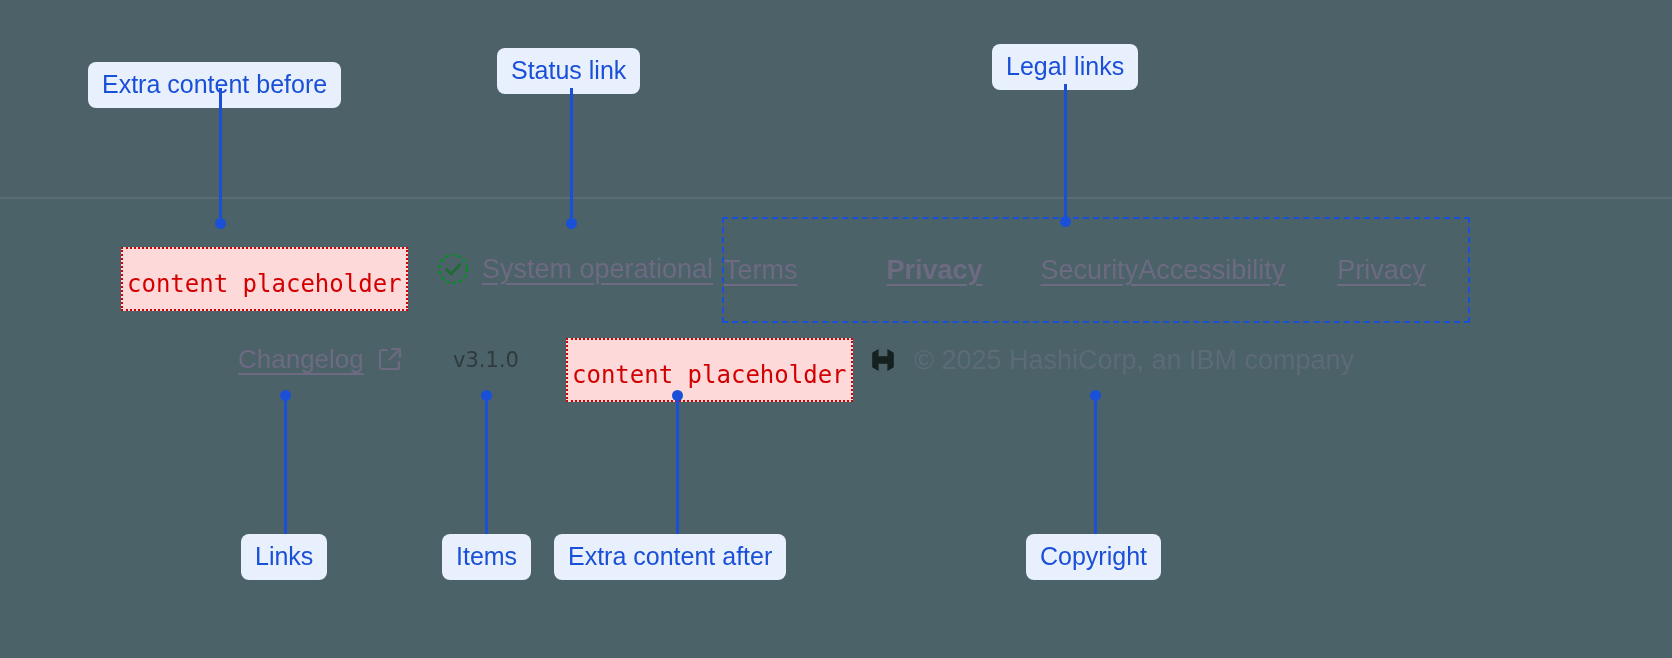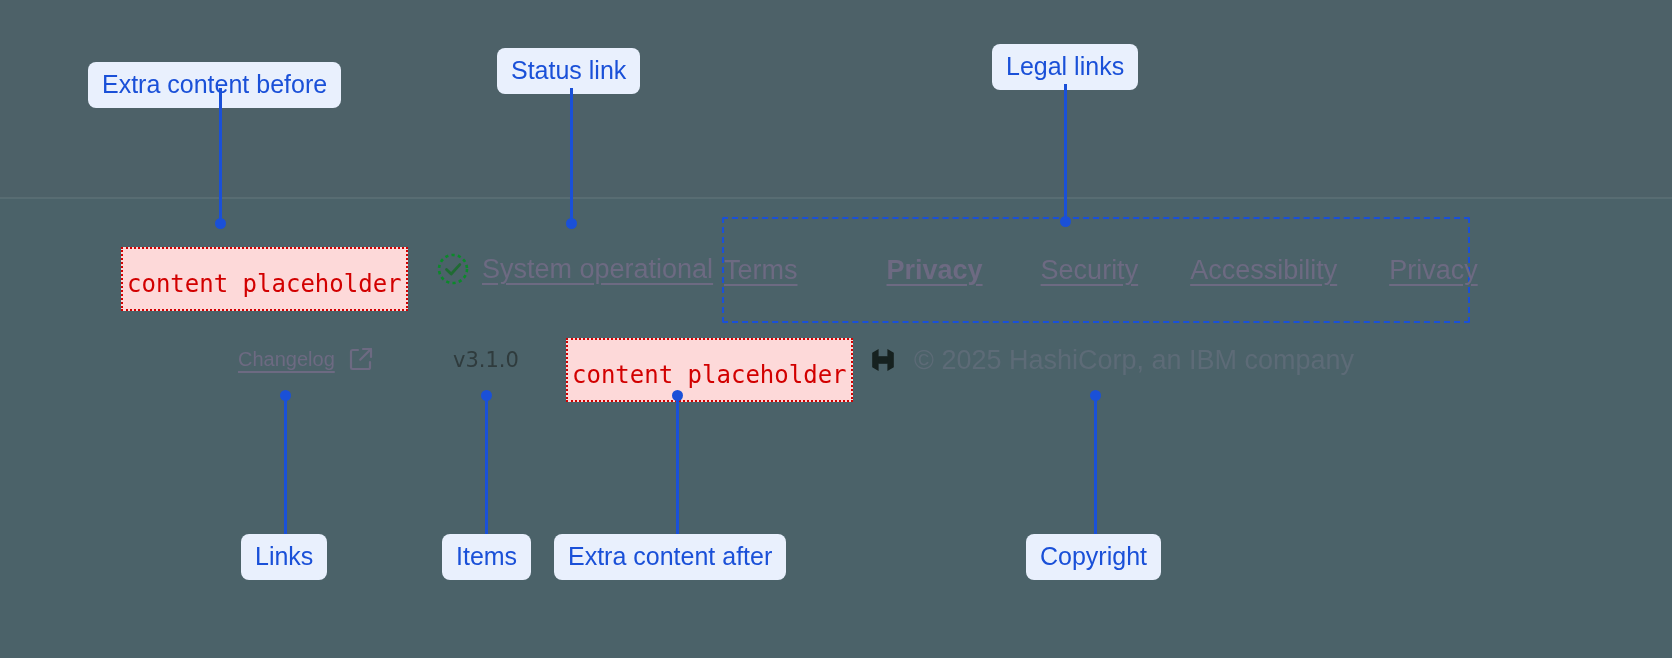--- a/index.html
+++ b/index.html
@@ -43,21 +43,21 @@
     position:absolute;border:2px dashed #1a50d8;border-radius:2px;
     display:flex;align-items:center;
   }
   .legal-link{
     color:#6d6a82;font-size:27px;line-height:32px;
     text-decoration:underline;text-underline-offset:5px;white-space:nowrap;
   }
 
   .changelog{position:absolute;display:flex;align-items:center;gap:12px;}
   .changelog-text{
-    color:#6d6a82;font-size:20px;line-height:32px;
+    color:#6d6a82;font-size:26px;line-height:32px;
     text-decoration:underline;text-underline-offset:5px;white-space:nowrap;
   }
   .ext-ico{width:28px;height:28px;display:block;}
 
   .version{
     position:absolute;color:#2f3b3d;font-size:21px;line-height:30px;
     font-family:"DejaVu Sans","Liberation Sans",sans-serif;white-space:nowrap;
   }
 
   .copy-wrap{position:absolute;display:flex;align-items:center;gap:14px;}
@@ -91,21 +91,21 @@
       <circle cx="17" cy="17" r="14" fill="none" stroke="#0b8a2a" stroke-width="2.6" stroke-dasharray="3.2 3.2"></circle>
       <path d="M10.5 17.4 L15.2 22 L23.8 12.6" fill="none" stroke="#1f6b33" stroke-width="2.8" stroke-linecap="round" stroke-linejoin="round"></path>
     </svg>
     <span class="status-text">System operational</span>
   </div>
 
   <div class="legal-box" style="left:722px;top:217px;width:744px;height:102px;">
     <a class="legal-link" style="">Terms</a>
     <a class="legal-link" style="margin-left:89px;font-weight:bold;">Privacy</a>
     <a class="legal-link" style="margin-left:58px;">Security</a>
-    <a class="legal-link" style="margin-left:52px;">Accessibility</a>
+    <a class="legal-link" style="">Accessibility</a>
     <a class="legal-link" style="margin-left:52px;">Privacy</a>
   </div>
 
   <div class="changelog" style="left:238px;top:343px;">
     <span class="changelog-text">Changelog</span>
     <svg class="ext-ico" viewBox="0 0 28 28">
       <path d="M11 5 H5.5 A1.6 1.6 0 0 0 4 6.6 V22.4 A1.6 1.6 0 0 0 5.5 24 H21.4
                A1.6 1.6 0 0 0 23 22.4 V17" fill="none" stroke="#6d6a82" stroke-width="2.2" stroke-linecap="round" stroke-linejoin="round"></path>
       <path d="M16 4 H24 V12" fill="none" stroke="#6d6a82" stroke-width="2.2" stroke-linecap="round" stroke-linejoin="round"></path>
       <path d="M24 4 L13.2 14.8" fill="none" stroke="#6d6a82" stroke-width="2.2" stroke-linecap="round"></path>

